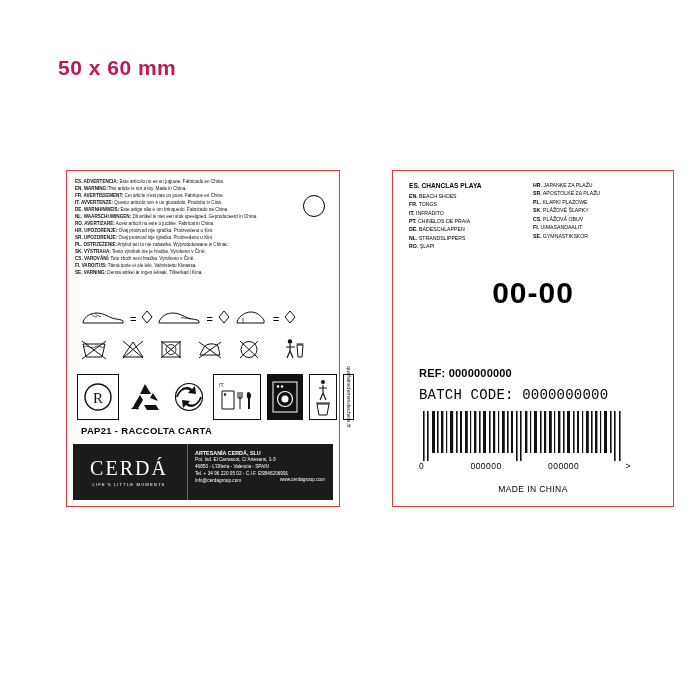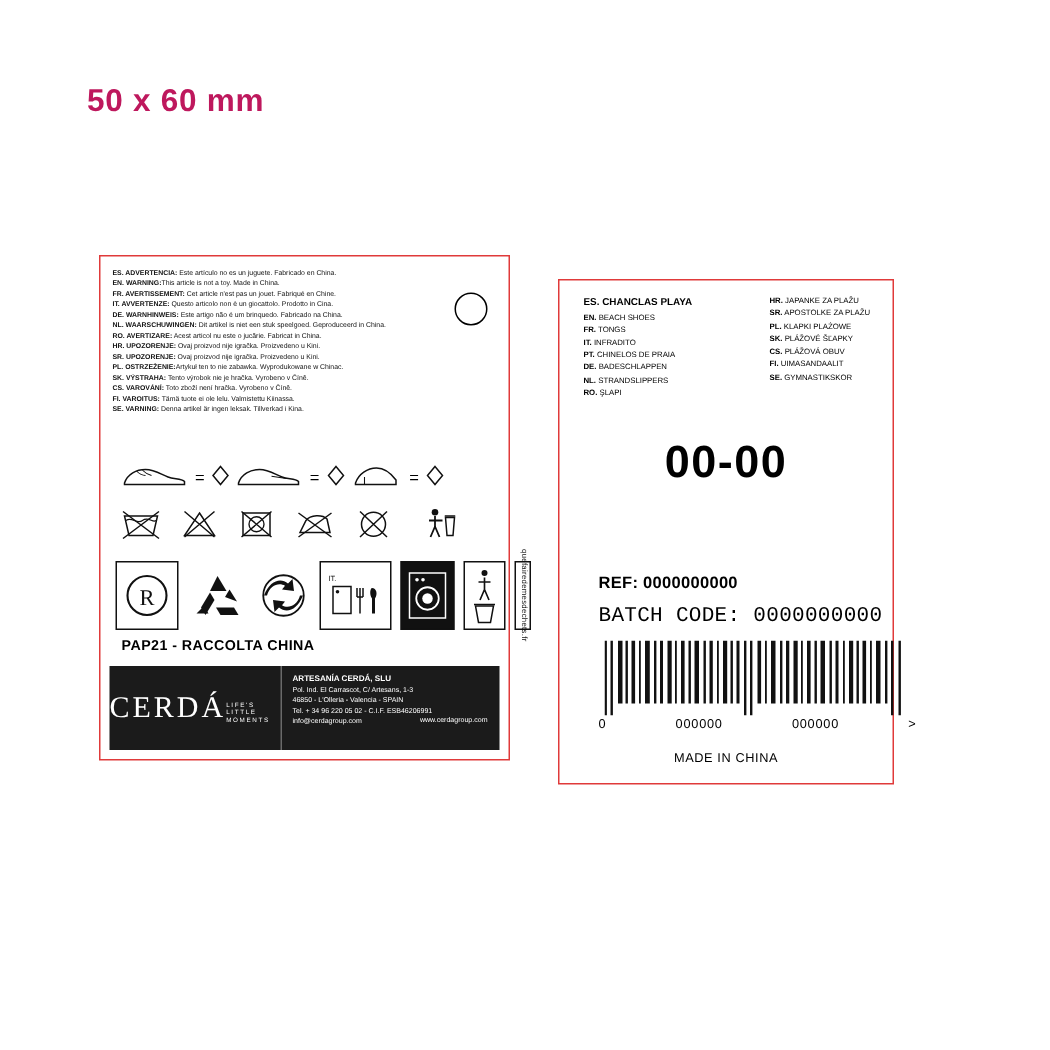--- a/index.html
+++ b/index.html
@@ -32,25 +32,24 @@
     background: #ffffff;
     box-sizing: border-box;
   }
   #label-left {
     left: 66px;
     top: 170px;
     width: 274px;
     height: 337px;
   }
   #label-right {
-    left: 372px;
+    left: 392px;
     top: 170px;
-    width: 224px;
+    width: 282px;
     height: 337px;
-    margin-top: 16px;
   }
 
   
   .warn-block {
     position: absolute;
     left: 8px;
     top: 8px;
     width: 214px;
     font-size: 4.6px;
     line-height: 1.52;
@@ -144,21 +143,21 @@
     height: 56px;
     background: #1b1b1b;
     color: #fff;
     display: flex;
     align-items: stretch;
     box-sizing: border-box;
   }
   .brand-left {
     width: 112px;
     display: flex;
-    flex-direction: row;
+    flex-direction: column;
     align-items: center;
     justify-content: center;
     border-right: 1px solid #6a6a6a;
     padding-right: 2px;
   }
   .brand-name {
     font-family: "Liberation Serif", serif;
     font-size: 20px;
     letter-spacing: 2px;
     line-height: 1;
@@ -415,21 +414,21 @@
         <path d="M11 8 L11 16 M11 16 L8 23 M11 16 L14 23 M7 11 L15 11" stroke="#111" stroke-width="1.1" fill="none"></path>
         <path d="M5 27 L17 27 L15 38 L7 38 Z" fill="none" stroke="#111" stroke-width="1"></path>
         <path d="M4 26 L18 26" stroke="#111" stroke-width="1"></path>
       </svg>
     </div>
     <div class="eco-box" style="padding:1px 2px;">
       <span class="vert-url">quefairedemesdechets.fr</span>
     </div>
   </div>
 
-  <div class="pap-text">PAP21 - RACCOLTA CHINA</div>
+  <div class="pap-text">PAP21 - RACCOLTA CARTA</div>
 
   <div class="brand-bar">
     <div class="brand-left">
       <div class="brand-name">CERDÁ</div>
       <div class="brand-tag">LIFE'S LITTLE MOMENTS</div>
     </div>
     <div class="brand-right">
       <div class="co">ARTESANÍA CERDÁ, SLU</div>
       <div>Pol. Ind. El Carrascot, C/ Artesans, 1-3</div>
       <div>46850 - L'Olleria - Valencia - SPAIN</div>

